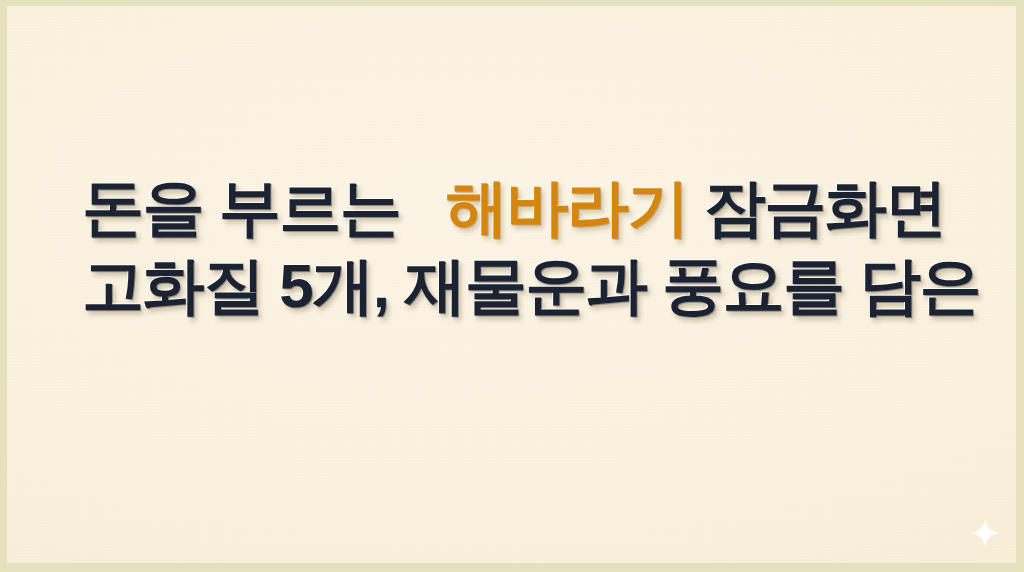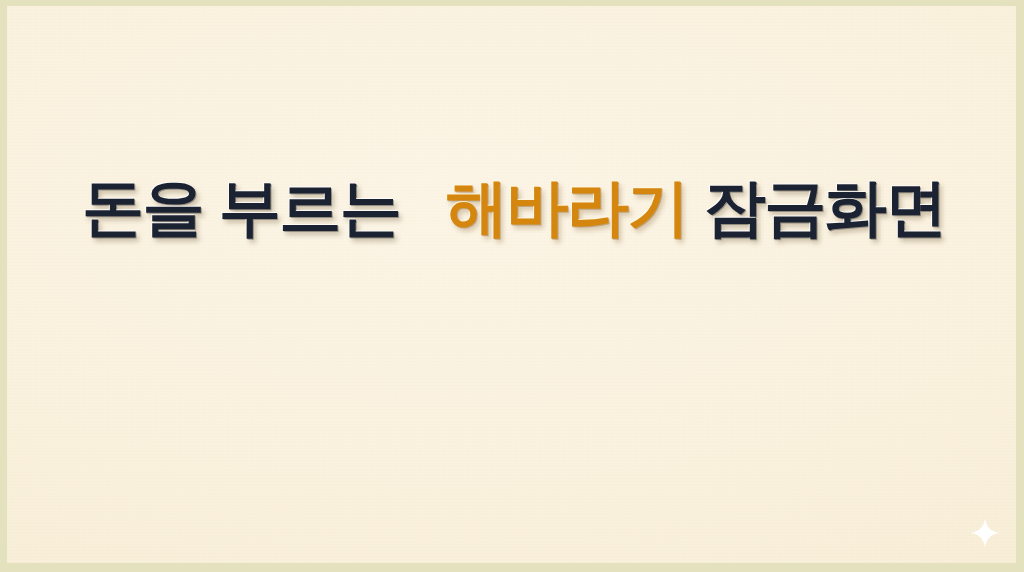--- a/index.html
+++ b/index.html
@@ -85,20 +85,21 @@
 <body>
 
 <div id="card">
   <div id="panel">
     <div id="grain"></div>
 
     <div id="headline">
 
       <span class="line"><span>돈을 부르는 </span><span class="accent">해바라기</span><span> 잠금화면</span></span>
 
+      <span class="line">고화질 5개, 재물운과 풍요를 담은</span>
 
     </div>
 
     <div id="sparkle">
       <svg viewBox="0 0 100 100" xmlns="http://www.w3.org/2000/svg" aria-hidden="true">
         <path d="M50 2 C54 30 70 46 98 50 C70 54 54 70 50 98 C46 70 30 54 2 50 C30 46 46 30 50 2 Z" fill="#FFFFFF"></path>
       </svg>
     </div>
 
   </div>

